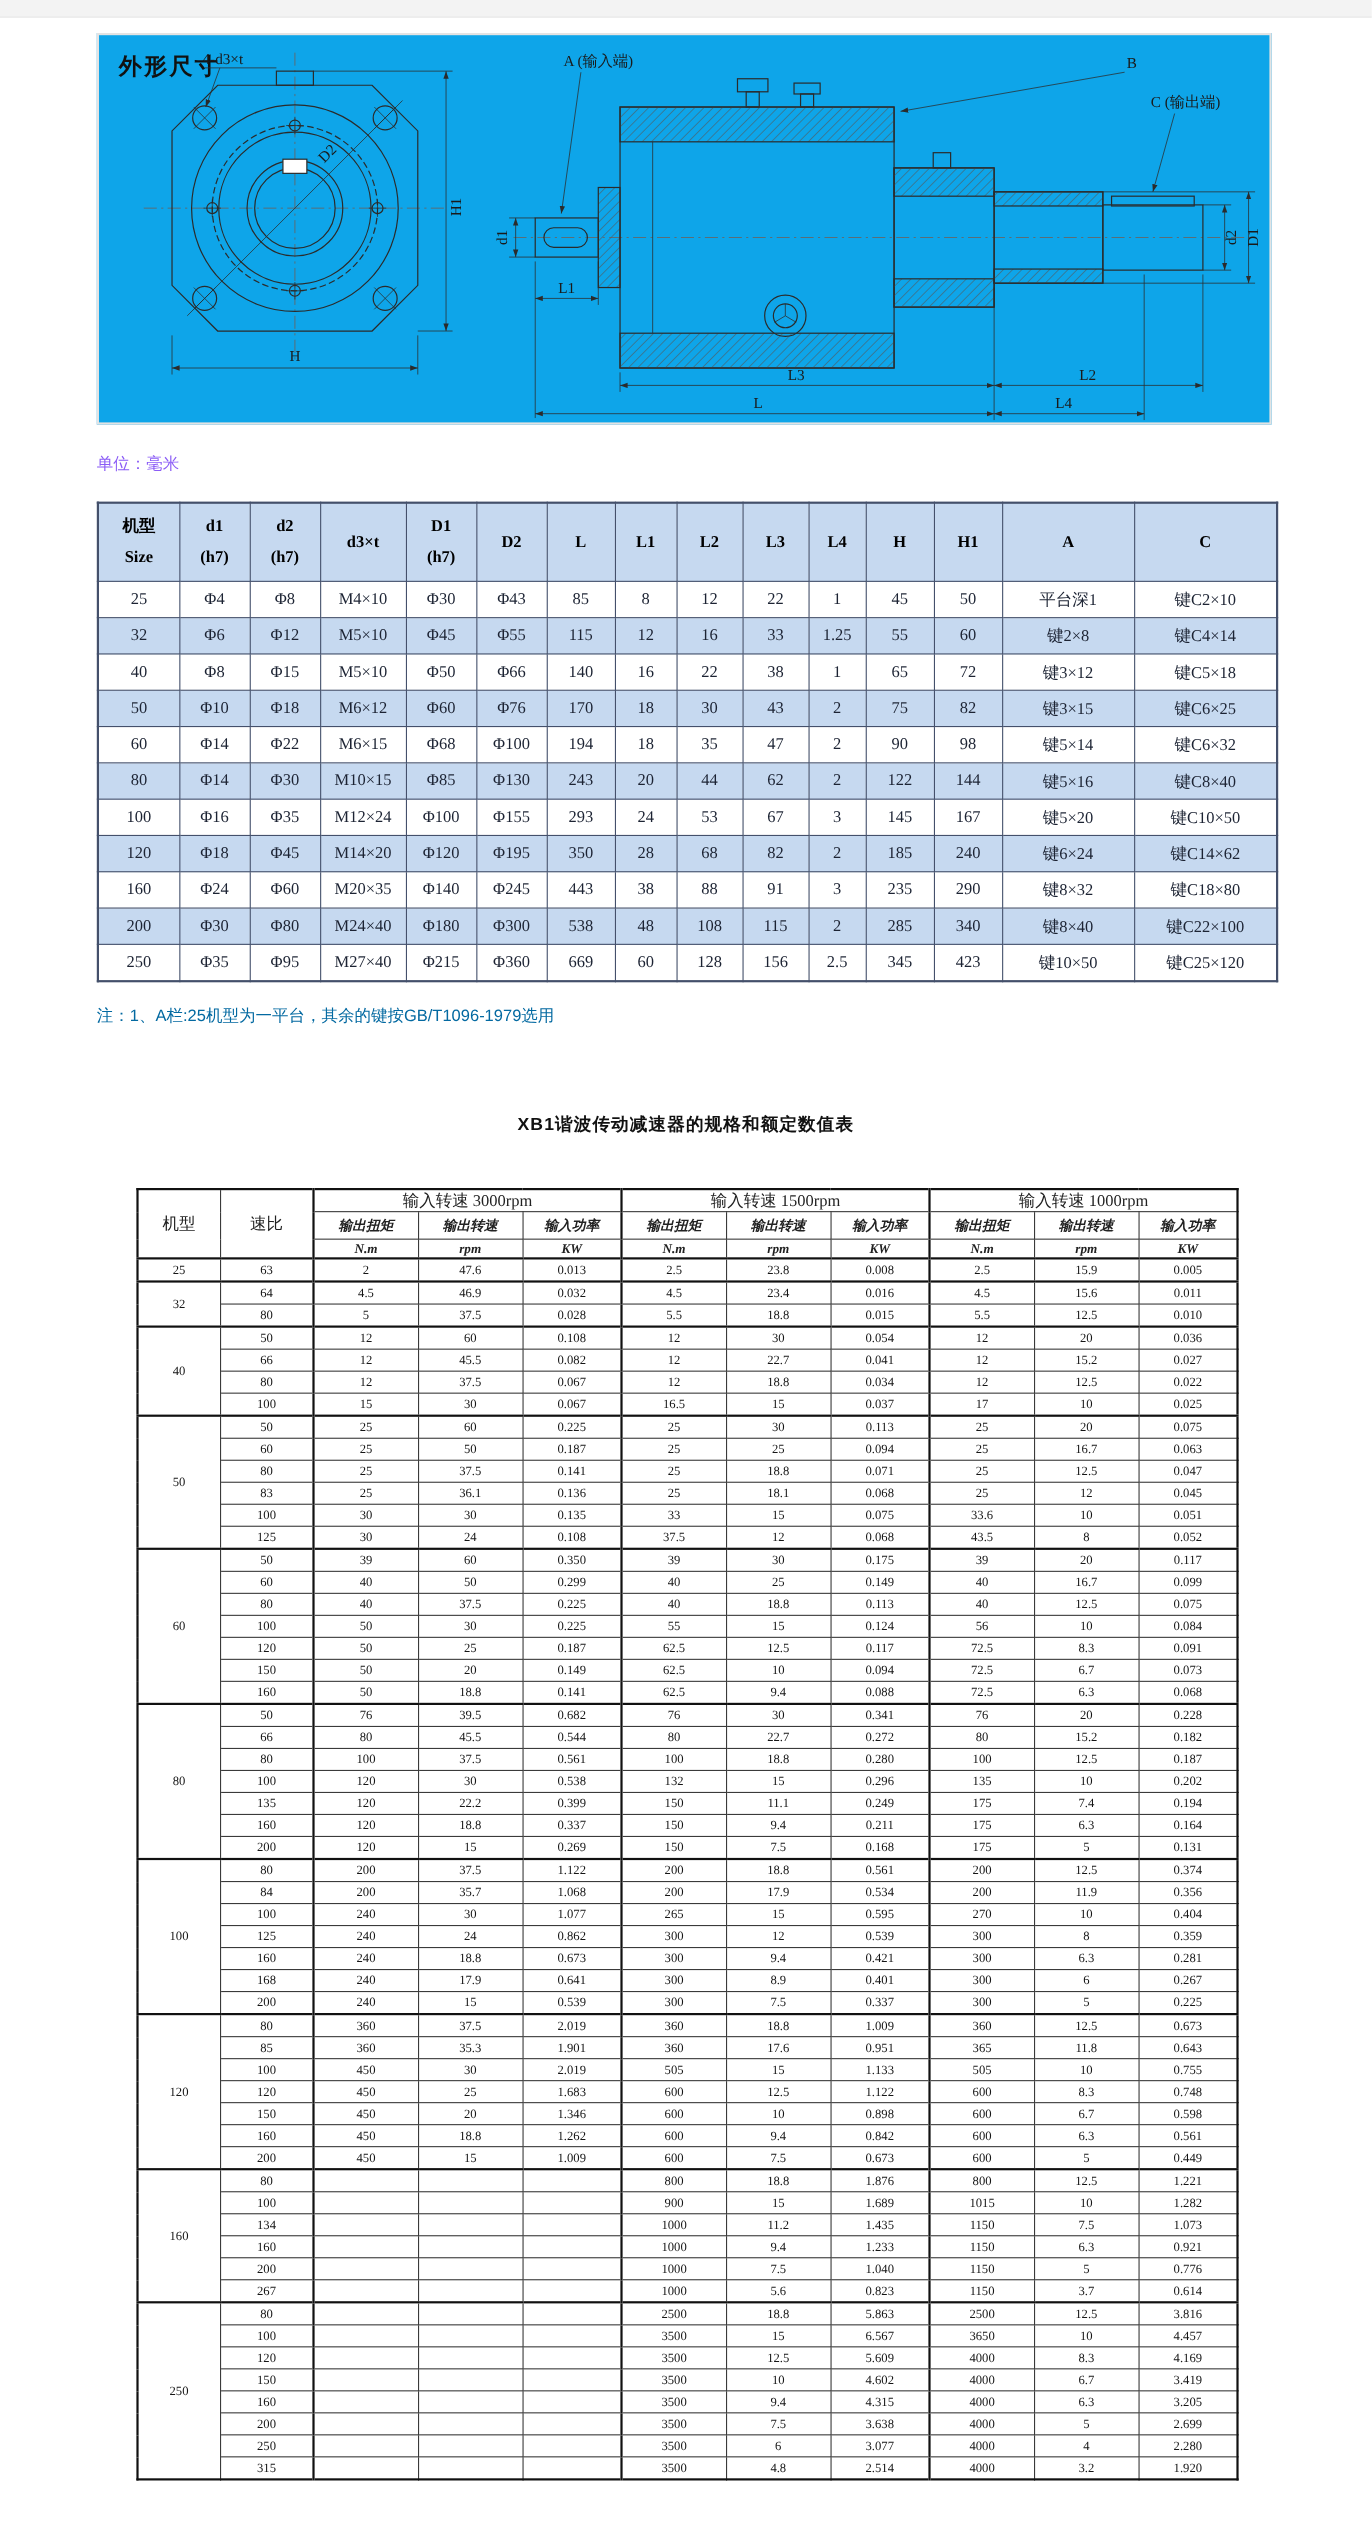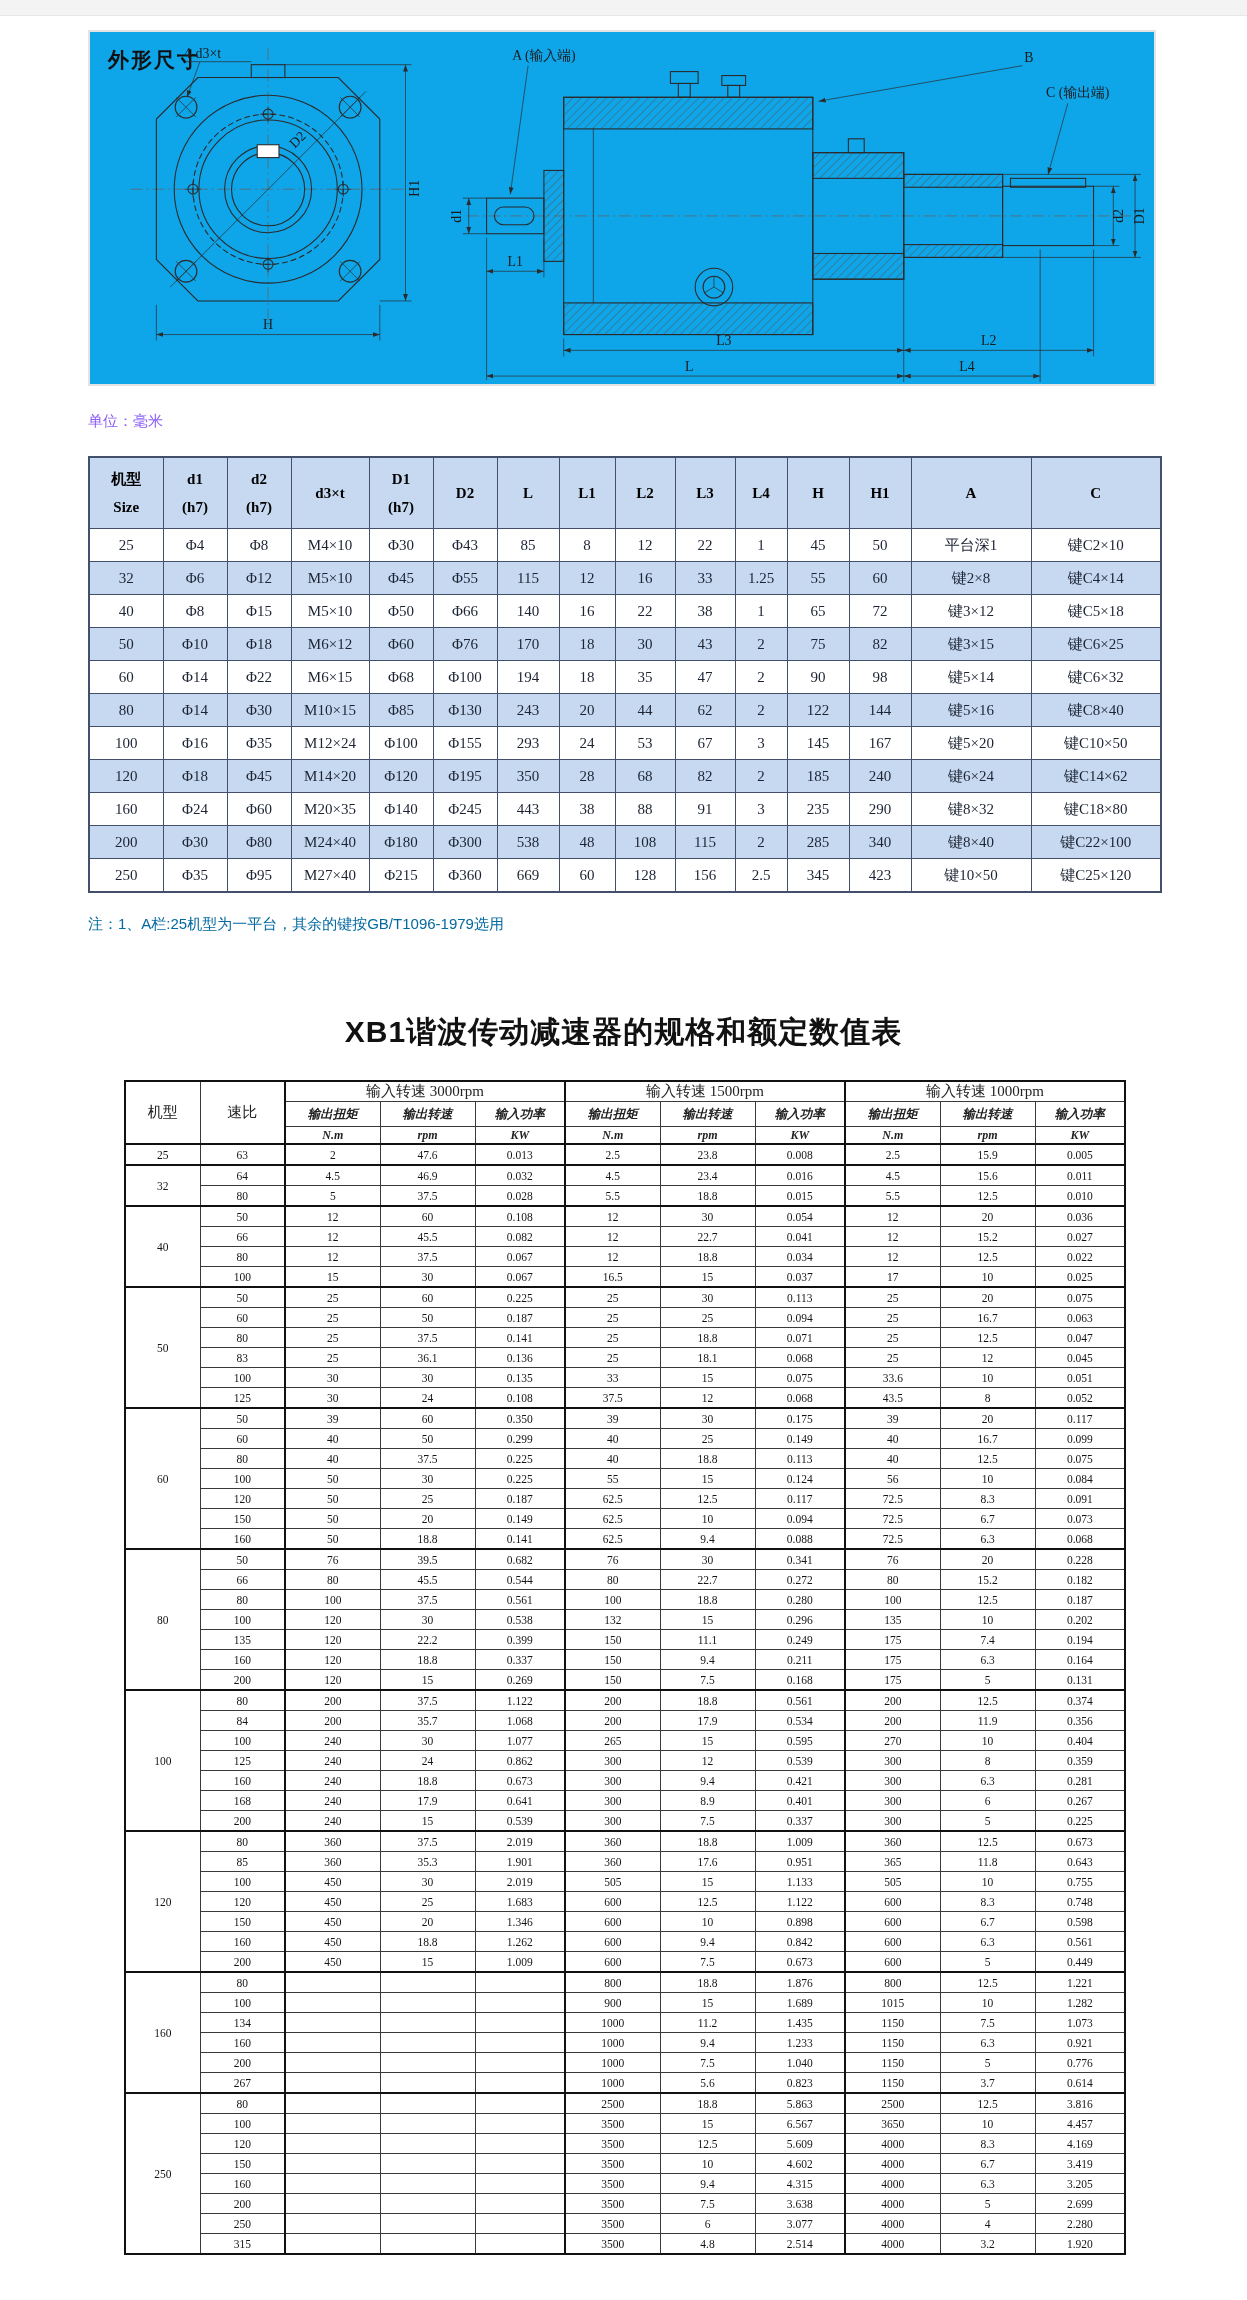--- a/index.html
+++ b/index.html
@@ -23,21 +23,21 @@
     font-family:"Liberation Serif","DejaVu Serif",serif;}
   .dim-table th,.dim-table td{border:1px solid #44506b;text-align:center;vertical-align:middle;padding:0;}
   .dim-table thead th{background:#c6d9f0;font-size:15px;font-weight:bold;color:#000;height:70px;line-height:1.9;}
   .dim-table tbody td{height:32px;font-size:15px;color:#1c2333;background:#fff;}
   .dim-table tbody tr.alt td{background:#c6d9f0;}
   .dim-table{border:2px solid #44506b;}
   
   .notes{position:absolute;left:88px;top:908px;font-size:15px;color:#0369a1;line-height:31px;}
   .notes .l2{margin-left:37px;}
   
-  .spec-title{position:absolute;left:0;top:1012px;width:1247px;text-align:center;font-size:30px;font-weight:600;color:#111;letter-spacing:1px;}
+  .spec-title{position:absolute;left:0;top:1012px;width:1247px;text-align:center;font-size:16px;font-weight:600;color:#111;letter-spacing:1px;}
   .spec-table{position:absolute;left:124px;top:1080px;width:1000px;border-collapse:collapse;table-layout:fixed;
     font-family:"Liberation Serif","DejaVu Serif",serif;border:2px solid #111;}
   .spec-table th,.spec-table td{border:1px solid #3a3a3a;text-align:center;vertical-align:middle;padding:0 2px;}
   .spec-table thead tr.r1 th{height:19px;font-size:15px;font-weight:normal;}
   .spec-table thead tr.r2 th{height:24px;font-size:12.5px;font-weight:bold;font-style:italic;}
   .spec-table thead tr.r3 th{height:16px;font-size:12px;font-weight:bold;font-style:italic;}
   .spec-table tbody td{height:19px;font-size:11.5px;color:#151515;}
   .spec-table .gs{border-left:2px solid #111;}
   .spec-table tbody tr.grp td{border-top:2px solid #111;}
 </style>

